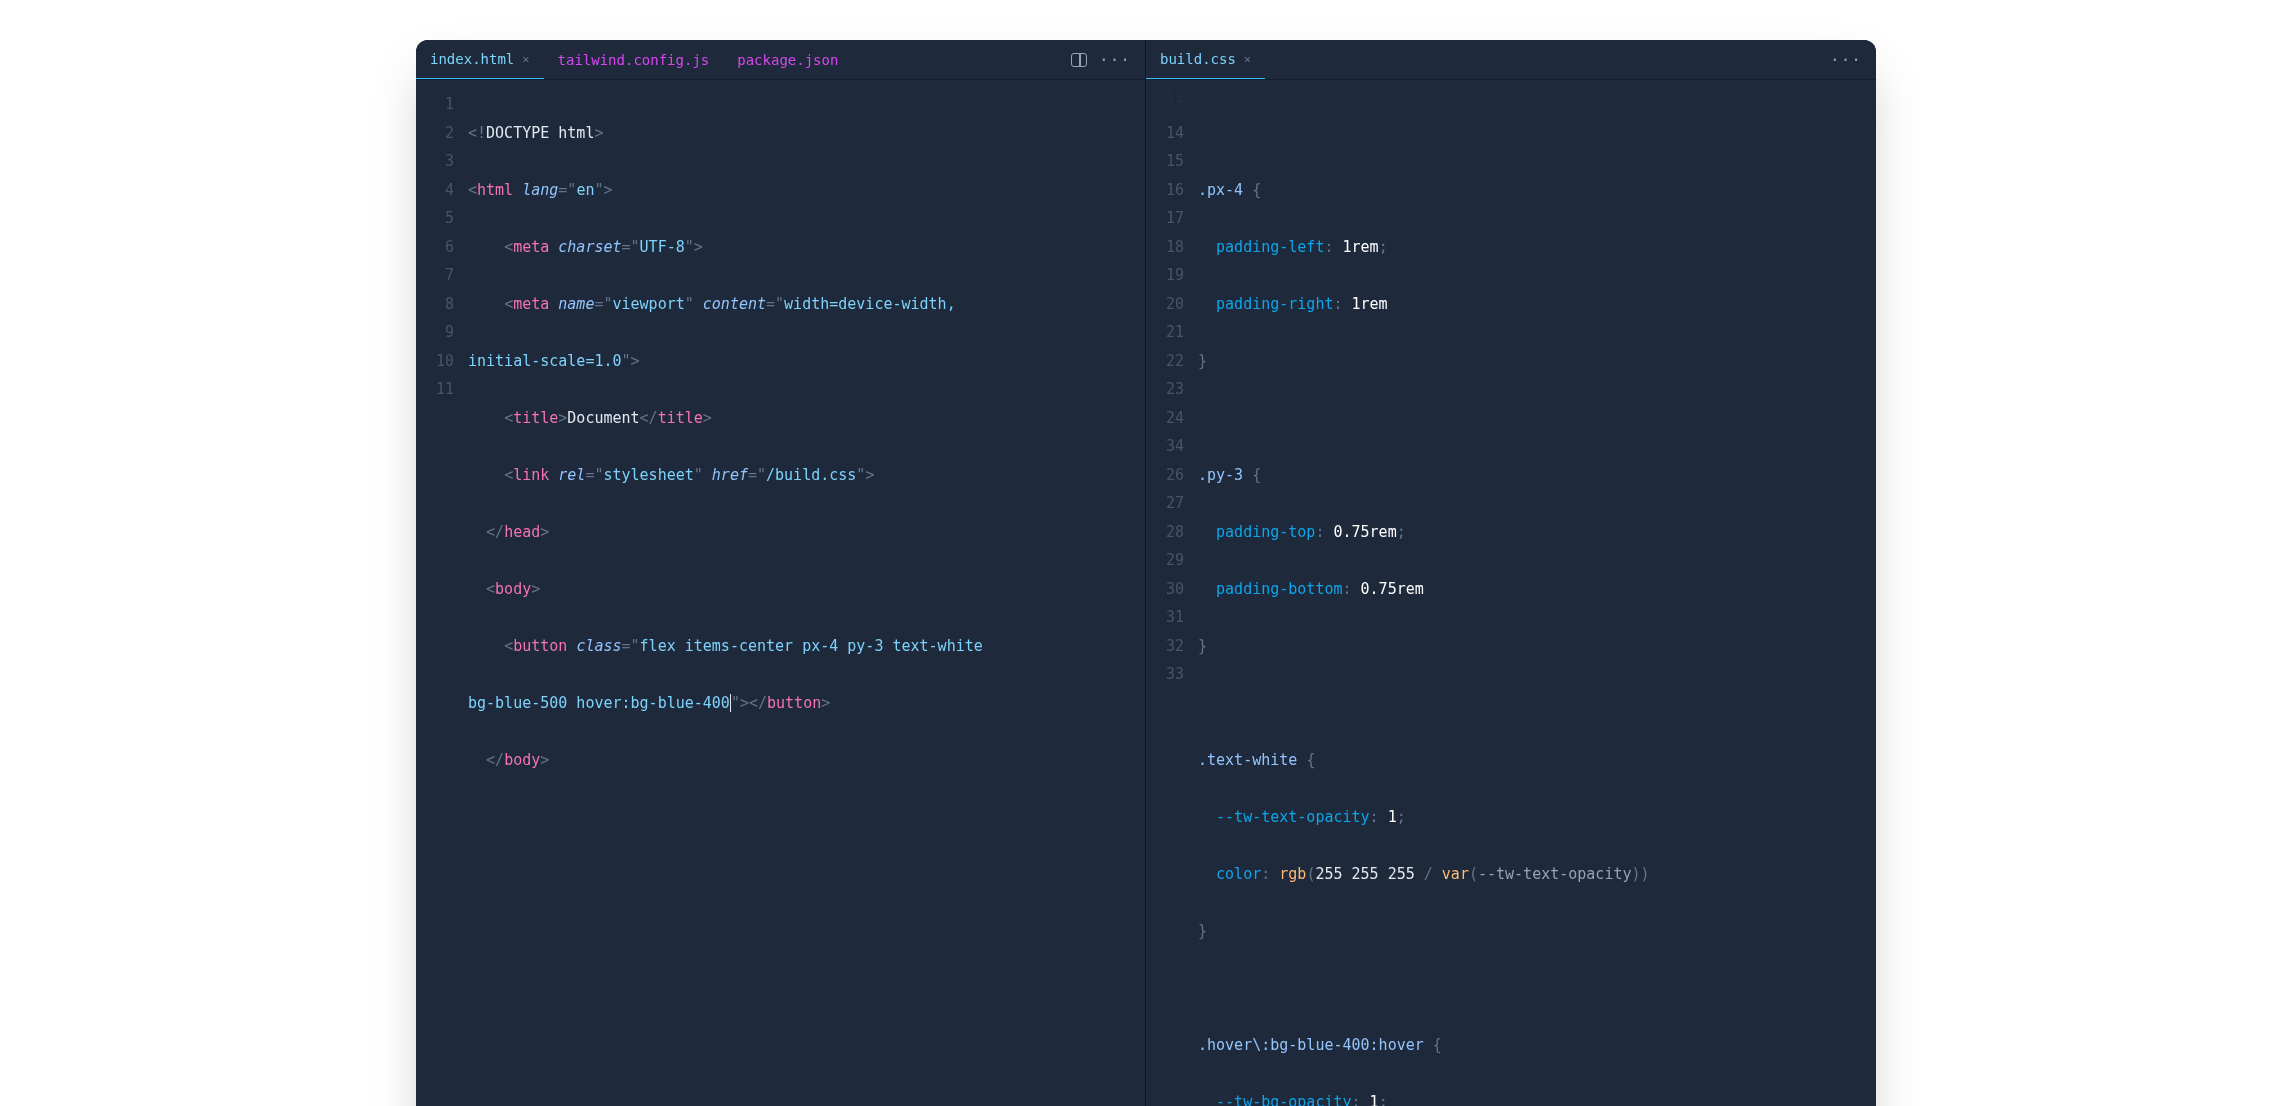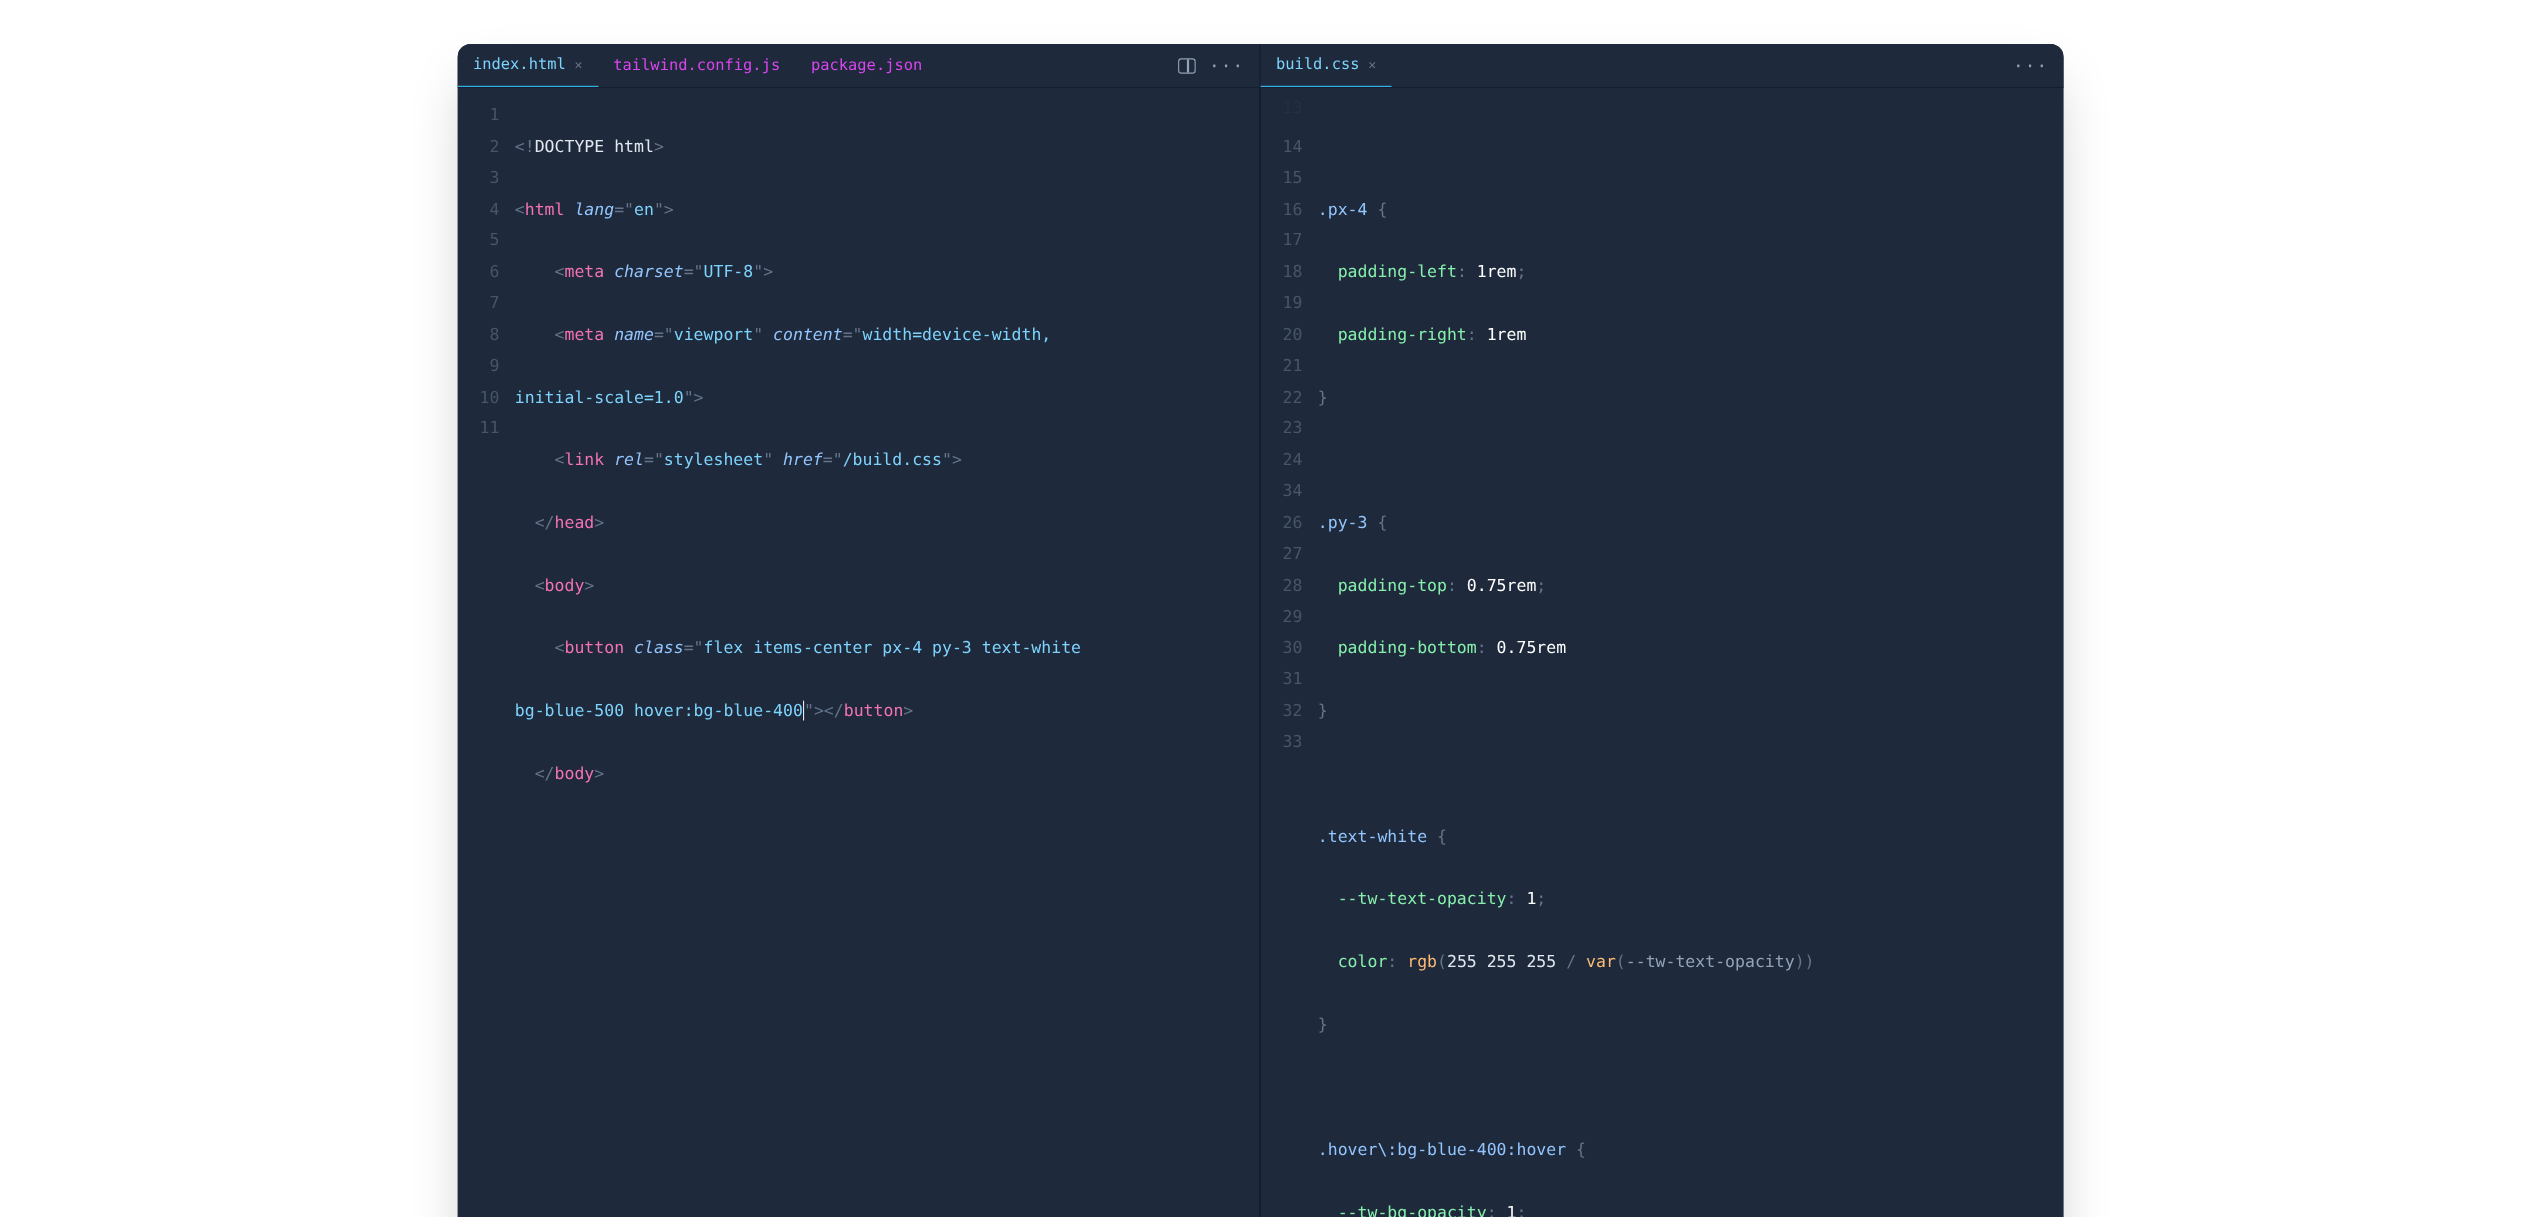--- a/index.html
+++ b/index.html
@@ -99,21 +99,21 @@
   padding-right: 14px;
 }
 .code .line { display: block; }
 
 .t-punc { color: #64748b; }
 .t-tag { color: #f472b6; }
 .t-attr { color: #93c5fd; font-style: italic; }
 .t-str { color: #7dd3fc; }
 .t-text { color: #e2e8f0; }
 .t-sel { color: #93c5fd; }
-.t-prop { color: #86efac; }
+.t-prop { color: #0ea5e9; }
 .t-val { color: #ffffff; }
 .t-num { color: #e2e8f0; }
 .t-func { color: #fdba74; }
 .t-var { color: #94a3b8; }
 .t-cursor {
   display:inline-block;
   width:1px;height:18px;
   background:#e2e8f0;
   vertical-align:text-bottom;
 }
@@ -154,20 +154,21 @@
         <span class="ln">9</span>
         <span class="ln">10</span>
         <span class="ln">11</span>
       </div>
       <div class="code">
 <span class="line"><span class="t-punc">&lt;!</span><span class="t-text">DOCTYPE html</span><span class="t-punc">&gt;</span></span>
 <span class="line"><span class="t-punc">&lt;</span><span class="t-tag">html</span> <span class="t-attr">lang</span><span class="t-punc">=</span><span class="t-punc">"</span><span class="t-str">en</span><span class="t-punc">"</span><span class="t-punc">&gt;</span></span>
 <span class="line">    <span class="t-punc">&lt;</span><span class="t-tag">meta</span> <span class="t-attr">charset</span><span class="t-punc">=</span><span class="t-punc">"</span><span class="t-str">UTF-8</span><span class="t-punc">"</span><span class="t-punc">&gt;</span></span>
 <span class="line">    <span class="t-punc">&lt;</span><span class="t-tag">meta</span> <span class="t-attr">name</span><span class="t-punc">=</span><span class="t-punc">"</span><span class="t-str">viewport</span><span class="t-punc">"</span> <span class="t-attr">content</span><span class="t-punc">=</span><span class="t-punc">"</span><span class="t-str">width=device-width, </span></span>
 <span class="line"><span class="t-str">initial-scale=1.0</span><span class="t-punc">"</span><span class="t-punc">&gt;</span></span>
+<span class="line">    <span class="t-punc">&lt;</span><span class="t-tag">title</span><span class="t-punc">&gt;</span><span class="t-text">Document</span><span class="t-punc">&lt;/</span><span class="t-tag">title</span><span class="t-punc">&gt;</span></span>
 <span class="line">    <span class="t-punc">&lt;</span><span class="t-tag">link</span> <span class="t-attr">rel</span><span class="t-punc">=</span><span class="t-punc">"</span><span class="t-str">stylesheet</span><span class="t-punc">"</span> <span class="t-attr">href</span><span class="t-punc">=</span><span class="t-punc">"</span><span class="t-str">/build.css</span><span class="t-punc">"</span><span class="t-punc">&gt;</span></span>
 <span class="line">  <span class="t-punc">&lt;/</span><span class="t-tag">head</span><span class="t-punc">&gt;</span></span>
 <span class="line">  <span class="t-punc">&lt;</span><span class="t-tag">body</span><span class="t-punc">&gt;</span></span>
 <span class="line">    <span class="t-punc">&lt;</span><span class="t-tag">button</span> <span class="t-attr">class</span><span class="t-punc">=</span><span class="t-punc">"</span><span class="t-str">flex items-center px-4 py-3 text-white </span></span>
 <span class="line"><span class="t-str">bg-blue-500 hover:bg-blue-400</span><span class="t-cursor"></span><span class="t-punc">"</span><span class="t-punc">&gt;&lt;/</span><span class="t-tag">button</span><span class="t-punc">&gt;</span></span>
 <span class="line">  <span class="t-punc">&lt;/</span><span class="t-tag">body</span><span class="t-punc">&gt;</span></span>
       </div>
     </div>
 
   </div>

